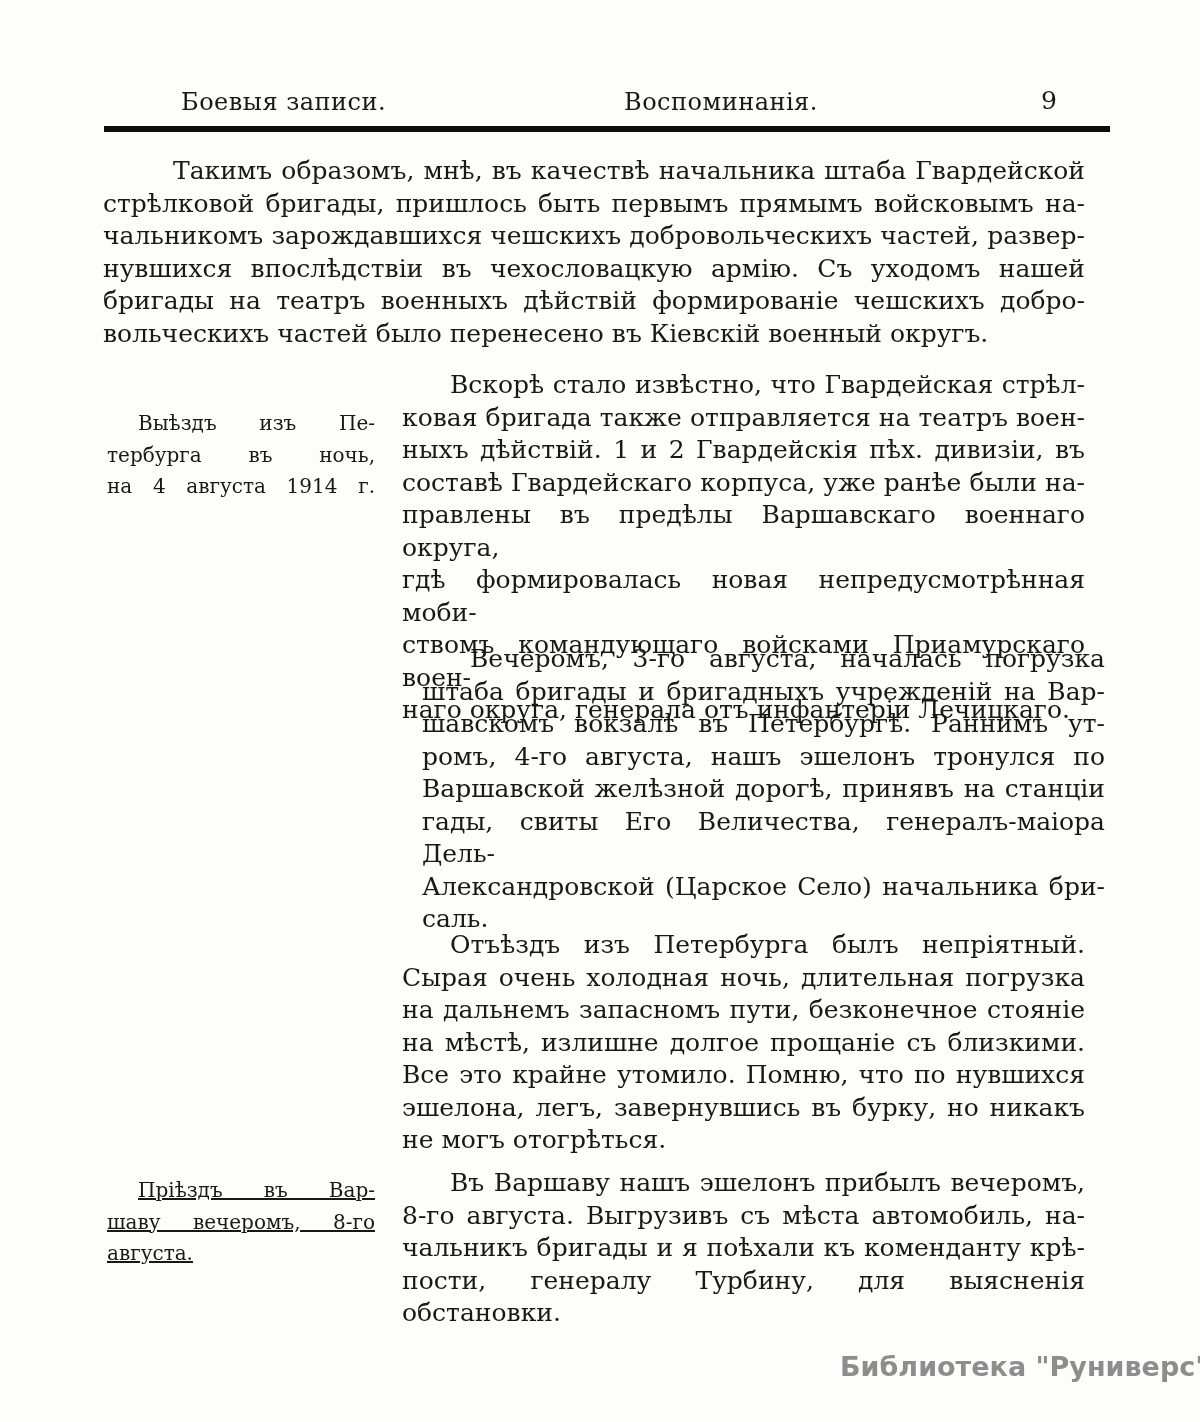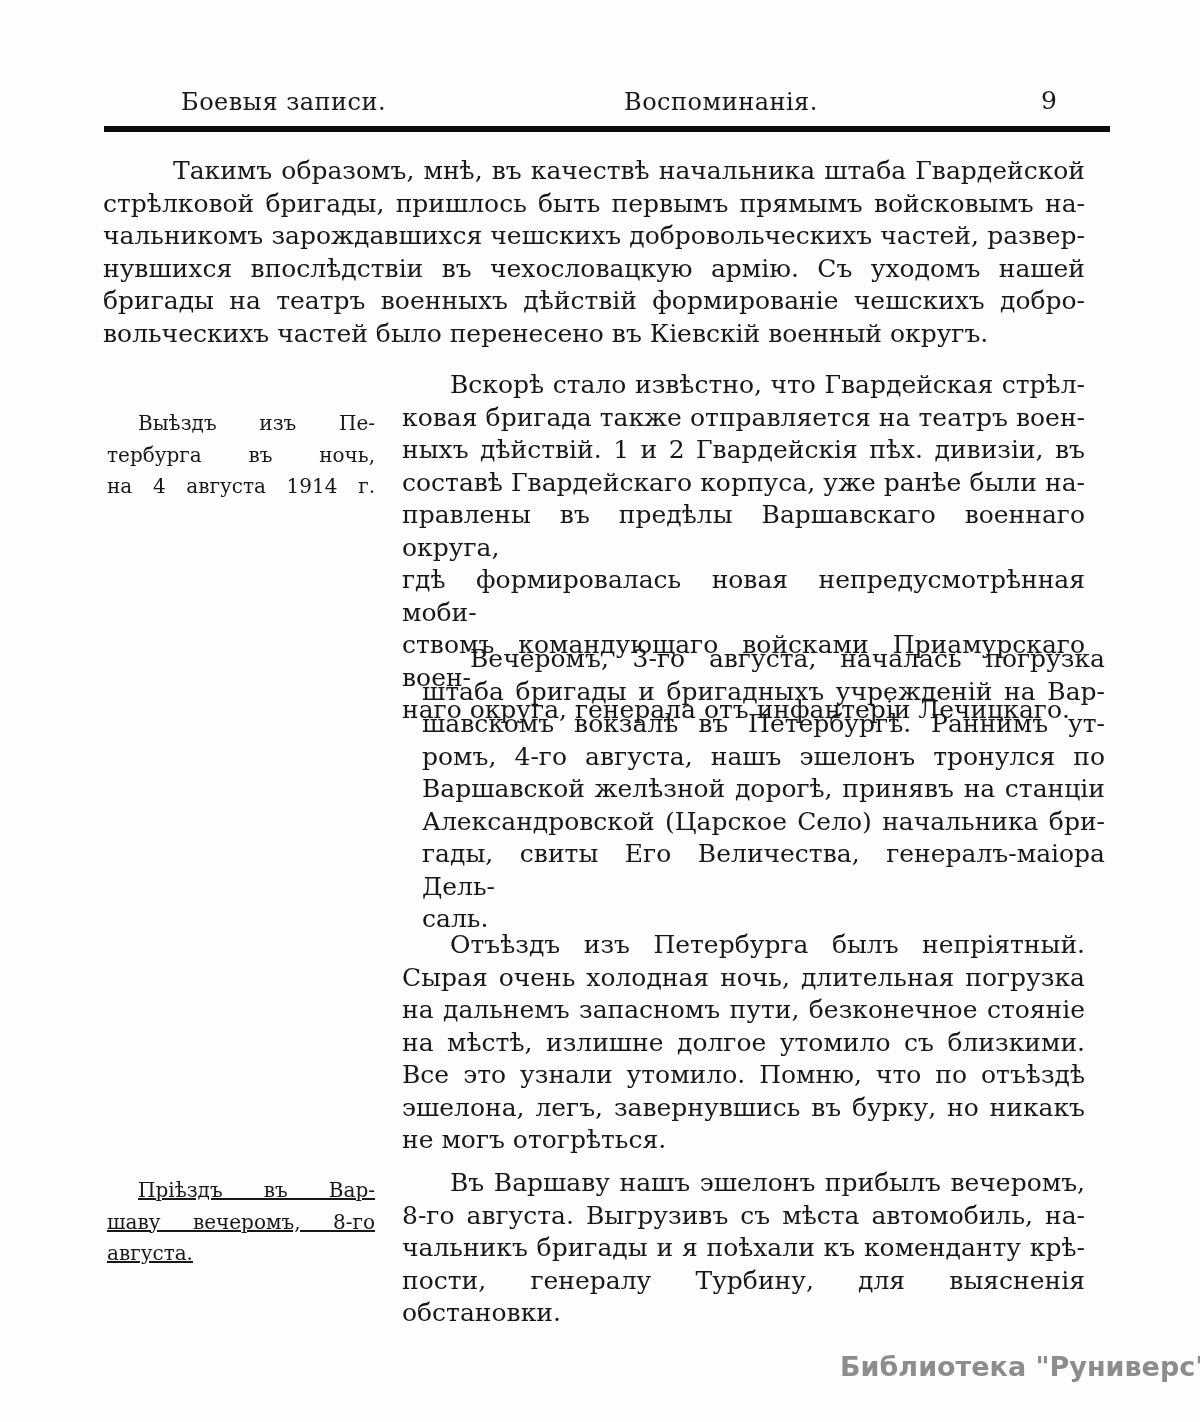--- a/index.html
+++ b/index.html
@@ -119,31 +119,31 @@
     <div class="ln">ствомъ командующаго войсками Приамурскаго воен-</div>
     <div class="ln left">наго округа, генерала отъ инфантеріи Лечицкаго.</div>
   </div>
 
   <div class="block col p3">
     <div class="ln first">Вечеромъ, 3-го августа, началась погрузка</div>
     <div class="ln">штаба бригады и бригадныхъ учрежденій на Вар-</div>
     <div class="ln">шавскомъ вокзалѣ въ Петербургѣ. Раннимъ ут-</div>
     <div class="ln">ромъ, 4-го августа, нашъ эшелонъ тронулся по</div>
     <div class="ln">Варшавской желѣзной дорогѣ, принявъ на станціи</div>
+    <div class="ln">гады, свиты Его Величества, генералъ-маіора Дель-</div>
     <div class="ln">Александровской (Царское Село) начальника бри-</div>
-    <div class="ln">гады, свиты Его Величества, генералъ-маіора Дель-</div>
     <div class="ln left">саль.</div>
   </div>
 
   <div class="block col p4">
     <div class="ln first">Отъѣздъ изъ Петербурга былъ непріятный.</div>
     <div class="ln">Сырая очень холодная ночь, длительная погрузка</div>
     <div class="ln">на дальнемъ запасномъ пути, безконечное стояніе</div>
-    <div class="ln">на мѣстѣ, излишне долгое утомило съ близкими.</div>
-    <div class="ln">Все это узнали утомило. Помню, что по отъѣздѣ</div>
+    <div class="ln">на мѣстѣ, излишне долгое прощаніе съ близкими.</div>
+    <div class="ln">Все это крайне утомило. Помню, что по нувшихся</div>
     <div class="ln">эшелона, легъ, завернувшись въ бурку, но никакъ</div>
     <div class="ln left">не могъ отогрѣться.</div>
   </div>
 
   <div class="block col p5">
     <div class="ln first">Въ Варшаву нашъ эшелонъ прибылъ вечеромъ,</div>
     <div class="ln">8-го августа. Выгрузивъ съ мѣста автомобиль, на-</div>
     <div class="ln">чальникъ бригады и я поѣхали къ коменданту крѣ-</div>
     <div class="ln">пости, генералу Турбину, для выясненія обстановки.</div>
   </div>

